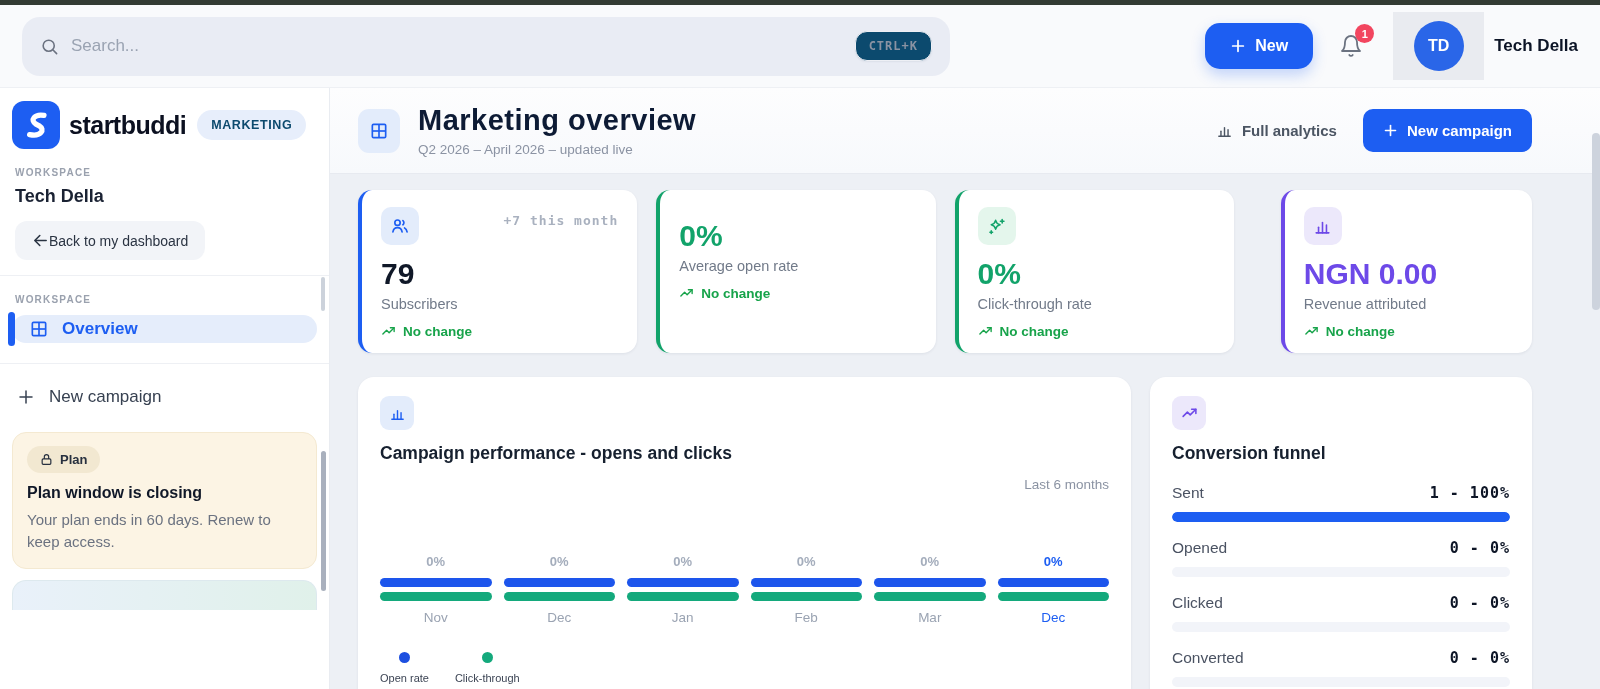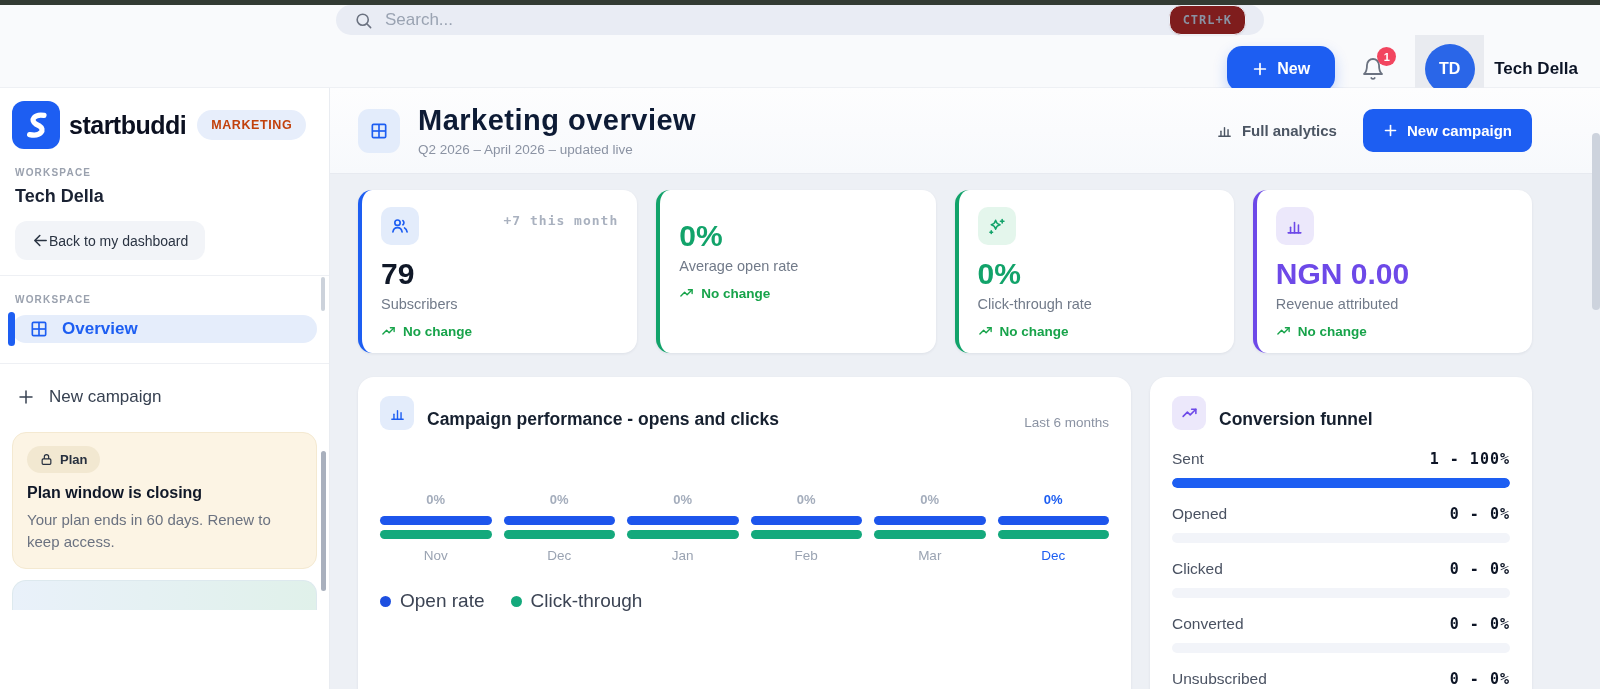--- a/index.html
+++ b/index.html
@@ -2,45 +2,45 @@
 <html><head>
 <meta charset="utf-8">
 <style>
   * { margin:0; padding:0; box-sizing:border-box; }
   html,body { width:1600px; height:689px; overflow:hidden; }
   body { font-family:"Liberation Sans", sans-serif; background:#edf0f5; color:#101828; }
   .mono { font-family:"DejaVu Sans Mono", monospace; }
 
   
   .topstrip { height:5px; background:#333b33; }
-  .topbar { height:83px; background:#f9fafc; display:flex; align-items:center; padding:0 22px; border-bottom:1px solid #eef0f4;flex-direction:column; }
+  .topbar { height:83px; background:#f9fafc; display:flex; align-items:center; padding:0 22px; border-bottom:1px solid #eef0f4; }
   .searchbox { width:928px; height:59px; background:#e9ecf4; border-radius:18px; display:flex; align-items:center; padding:0 18px; gap:12px; }
   .searchbox svg { flex:none; }
   .search-input { flex:1; border:none; background:transparent; outline:none; font-size:17px; color:#3c4454; font-family:"Liberation Sans",sans-serif; }
   .search-input::placeholder { color:#9aa3b2; }
-  .shortcut { background:#7f1d1d; border:1px solid #eef0f5; box-shadow:0 1px 2px rgba(20,30,60,.06); border-radius:12px; padding:7px 13px; font-size:12px; font-weight:bold; letter-spacing:1px; color:#8a93a3; }
+  .shortcut { background:#0c4a6e; border:1px solid #eef0f5; box-shadow:0 1px 2px rgba(20,30,60,.06); border-radius:12px; padding:7px 13px; font-size:12px; font-weight:bold; letter-spacing:1px; color:#8a93a3; }
   .topbar-right { margin-left:auto; display:flex; align-items:center; }
   .btn-new { display:flex; align-items:center; gap:9px; background:#1d5ef2; color:#fff; border:none; border-radius:15px; padding:14px 25px; font-size:16px; font-weight:bold; cursor:pointer; box-shadow:0 6px 14px rgba(29,94,242,.25); font-family:"Liberation Sans",sans-serif; }
   .bell-wrap { position:relative; margin:0 30px 0 26px; }
   .bell-wrap svg { display:block; }
   .notif-badge { position:absolute; top:-9px; right:-11px; min-width:19px; height:19px; border-radius:50%; background:#f2455f; color:#fff; font-size:11px; font-weight:bold; display:flex; align-items:center; justify-content:center; }
-  .avatar-box { width:69px; height:68px; background:#e9ebf0; display:flex; align-items:center; justify-content:center; }
+  .avatar-box { width:91px; height:68px; background:#e9ebf0; display:flex; align-items:center; justify-content:center; }
   .avatar { width:50px; height:50px; border-radius:50%; background:#2a66e8; color:#fff; font-size:16px; font-weight:bold; display:flex; align-items:center; justify-content:center; }
   .user-name { font-size:17px; font-weight:800; color:#0c1426; margin-left:10px; }
 
   
   .layout { display:flex; height:601px; }
   .sidebar { width:330px; background:#fff; border-right:1px solid #e9ecf1; position:relative; flex:none; padding-top:13px; }
   .main { flex:1; background:#edf0f5; position:relative; overflow:hidden; }
 
   
   .brand-row { display:flex; align-items:center; gap:9px; padding:0 12px; }
   .brand-logo { width:48px; height:48px; border-radius:12px; background:#1d5ef2; display:flex; align-items:center; justify-content:center; flex:none; }
   .brand-name { font-size:25px; font-weight:800; color:#0b1020; letter-spacing:-0.5px; }
-  .brand-badge { margin-left:2px; background:#e7eefb; color:#c2410c; font-size:12.5px; font-weight:bold; letter-spacing:.6px; border-radius:999px; padding:8px 14px; }
+  .brand-badge { margin-left:2px; background:#e7eefb; color:#0c4a6e; font-size:12.5px; font-weight:bold; letter-spacing:.6px; border-radius:999px; padding:8px 14px; }
   .ws-label { font-size:10px; font-weight:bold; letter-spacing:1.2px; color:#9aa1ae; padding:0 15px; margin-top:18px; }
   .ws-name { font-size:18px; font-weight:bold; color:#1a2233; padding:0 15px; margin-top:8px; }
   .back-btn { margin:14px 15px 0; display:inline-flex; align-items:center; gap:0; background:#f2f4f8; border:none; border-radius:12px; padding:11px 17px; font-size:14px; font-weight:normal; color:#2a3342; cursor:pointer; font-family:"Liberation Sans",sans-serif; }
   .side-divider { border-top:1px solid #eef0f4; margin-top:15px; }
   .nav-item-active { position:relative; margin:10px 12px 0; background:#e5edfb; border-radius:14px; padding:4px 17px; display:flex; align-items:center; gap:13px; color:#1d5ef2; font-size:17px; font-weight:bold; cursor:pointer; }
   .nav-item-active::before { content:""; position:absolute; left:-4px; top:-3px; bottom:-3px; width:7px; background:#1d5ef2; border-radius:8px; }
   .new-campaign-item { display:flex; align-items:center; gap:14px; padding:17px 17px; font-size:17px; color:#374151; cursor:pointer; margin-top:6px; }
   .plan-card { margin:8px 12px 0; background:#fcf4e4; border:1px solid #f4e9d1; border-radius:14px; padding:13px 14px 15px; }
   .plan-badge { display:inline-flex; align-items:center; gap:7px; background:#f2e8d1; border-radius:999px; padding:6px 13px; font-size:13px; font-weight:bold; color:#27303f; }
   .plan-title { font-size:16px; font-weight:bold; color:#101828; margin-top:11px; }
@@ -58,51 +58,51 @@
   .mh-right { margin-left:auto; display:flex; align-items:center; gap:26px; }
   .full-analytics { display:flex; align-items:center; gap:9px; font-size:15px; font-weight:bold; color:#4b5563; cursor:pointer; background:none; border:none; font-family:"Liberation Sans",sans-serif; }
   .btn-new-campaign { display:flex; align-items:center; gap:9px; background:#1d5ef2; color:#fff; border:none; border-radius:10px; padding:13px 20px; font-size:15px; font-weight:bold; cursor:pointer; font-family:"Liberation Sans",sans-serif; }
 
   
   .content { padding:16px 68px 0 28px; }
   .stats-row { display:grid; grid-template-columns:repeat(4,1fr); gap:19px; }
   .stat-card { background:#fff; border-radius:14px; border-left:4px solid #ccc; box-shadow:0 1px 3px rgba(20,30,60,.07); padding:17px 19px; height:163px; position:relative; }
   .stat-card.accent-blue { border-left-color:#1d5ef2; }
   .stat-card.accent-green { border-left-color:#12a36a; }
-  .stat-card.accent-purple { border-left-color:#6d49e8; }
+  .stat-card.accent-purple { border-left-color:#6d49e8;margin-left:28px; }
   .stat-top { display:flex; align-items:flex-start; }
   .stat-icon { width:38px; height:38px; border-radius:10px; display:flex; align-items:center; justify-content:center; flex:none; }
   .tint-blue { background:#e3ecfb; color:#1d5ef2; }
   .tint-green { background:#e4f6ec; color:#12a36a; }
   .tint-purple { background:#ece8fb; color:#6d49e8; }
   .stat-meta { margin-left:auto; font-size:13px; font-weight:bold; letter-spacing:1px; color:#a9b1bf; padding-top:6px; }
   .stat-value { font-size:30px; font-weight:bold; margin-top:12px; }
   .val-dark { color:#101828; } .val-green { color:#12a36a; } .val-purple { color:#6d49e8; }
   .stat-label { font-size:14.5px; color:#717a89; margin-top:5px; }
   .stat-change { display:flex; align-items:flex-end; gap:7px; margin-top:12px; font-size:13.5px; font-weight:bold; color:#17a34a; }
 
   .bottom-row { display:flex; gap:19px; margin-top:24px; align-items:flex-start; }
   .panel { background:#fff; border-radius:16px; box-shadow:0 1px 3px rgba(20,30,60,.07); padding:19px 22px; }
   .chart-card { flex:1; height:360px; }
   .funnel-card { width:382px; height:360px; flex:none; }
-  .panel-head { display:flex; align-items:flex-end; gap:13px; }
+  .panel-head { display:flex; align-items:flex-start; gap:13px;flex-direction:column; }
   .panel-icon { width:34px; height:34px; border-radius:9px; display:flex; align-items:center; justify-content:center; flex:none; }
   .panel-title { font-size:17.5px; font-weight:bold; color:#16202f; }
   .panel-range { margin-left:auto; font-size:13.5px; color:#8b93a3; }
 
   .chart-cols { display:flex; gap:12px; margin-top:62px; }
   .chart-col { flex:1; text-align:center; }
   .col-pct { font-size:13px; font-weight:bold; color:#a4adbc; }
   .bar { height:9px; border-radius:6px; }
   .bar.blue { background:#1d55ec; margin:9px 0 5px; }
   .bar.green { background:#14a97c; }
   .col-month { font-size:13.5px; color:#9aa3b2; margin-top:9px; }
   .chart-col.hl .col-pct, .chart-col.hl .col-month { color:#1d5ef2; }
   .legend { display:flex; align-items:center; gap:26px; margin-top:27px; }
-  .legend-item { display:flex; align-items:center; gap:9px; font-size:19px; color:#3c4454; }
+  .legend-item { display:flex; align-items:center; gap:9px; font-size:11px; color:#3c4454;flex-direction:column; }
   .dot { width:11px; height:11px; border-radius:50%; }
   .dot.blue { background:#1d4fe0; } .dot.green { background:#14a97c; }
 
   .funnel-rows { margin-top:20px; }
   .funnel-row { margin-bottom:17px; }
   .fr-line { display:flex; align-items:baseline; justify-content:space-between; }
   .fr-label { font-size:15.5px; color:#4a5262; }
   .fr-value { font-size:15px; font-weight:bold; color:#0d1526; letter-spacing:1px; }
   .fr-track { margin-top:10px; height:10px; border-radius:6px; background:#f2f4f9; overflow:hidden; }
   .fr-fill { height:100%; border-radius:6px; background:#1d5ef2; width:0; }

